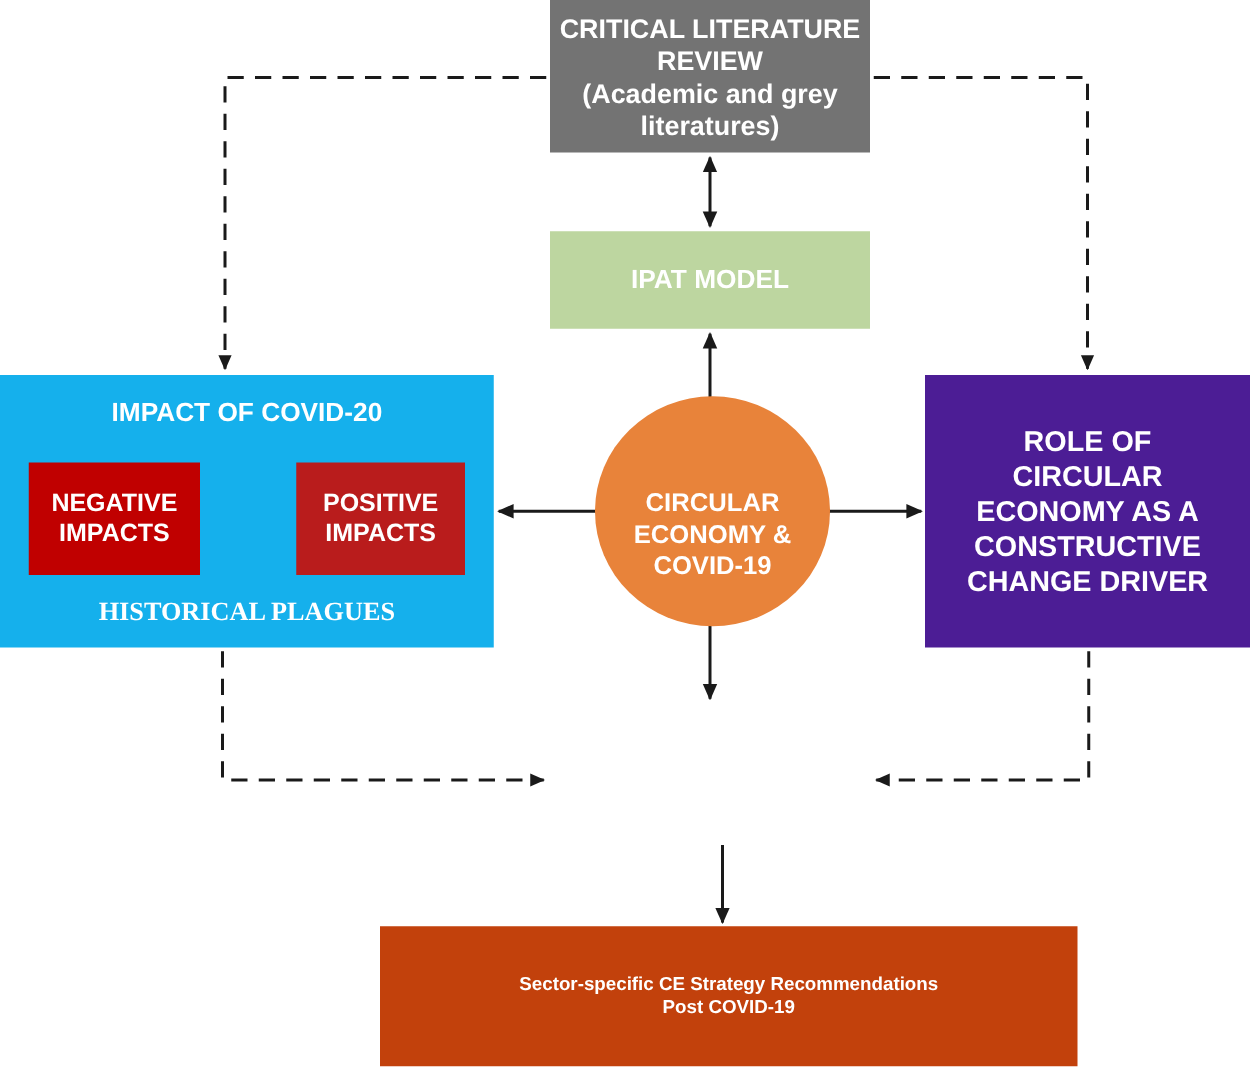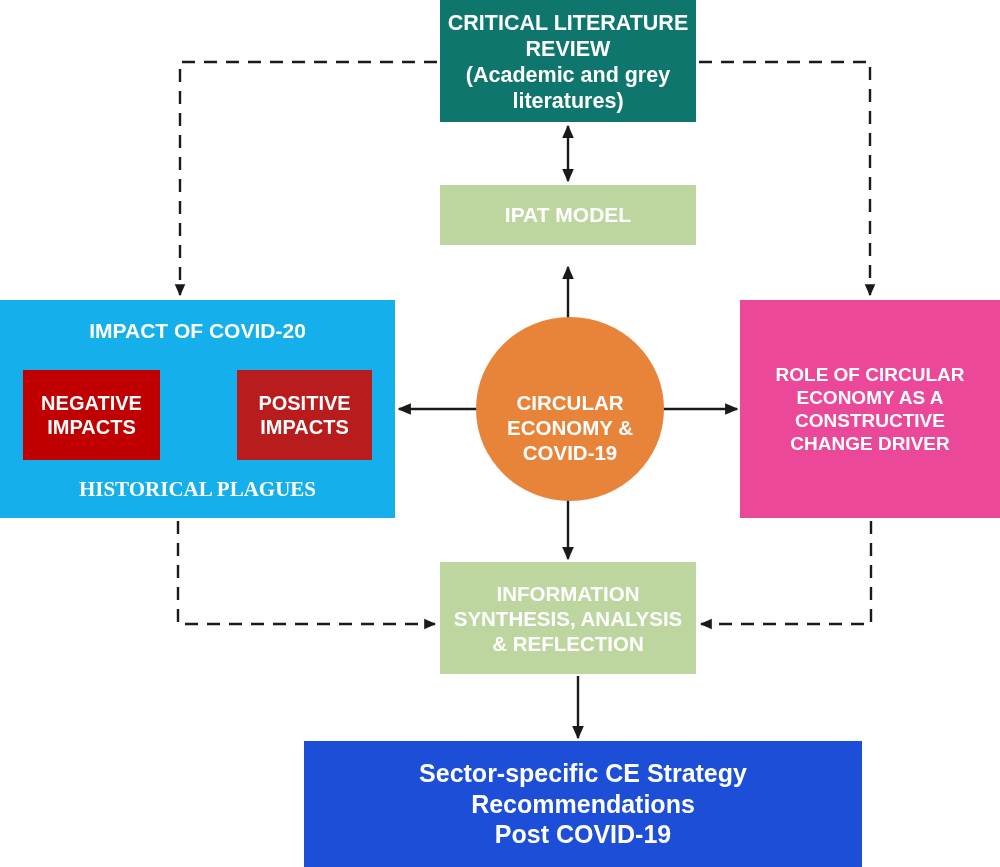--- a/index.html
+++ b/index.html
@@ -25,58 +25,58 @@
     text-align: center;
     color: #ffffff;
     font-weight: bold;
     line-height: 1.22;
     box-sizing: border-box;
     white-space: pre-line;
   }
   
   #node-critical-literature-review {
     left: 440px; top: 0px; width: 256px; height: 122px;
-    background: #0f766e;
+    background: #737373;
     font-size: 21.5px;
     padding: 2px 6px 0 6px;
   }
   #node-ipat-model {
-    left: 440px; top: 185px; width: 256px; height: 60px;
+    left: 440px; top: 185px; width: 256px; height: 78px;
     background: #bdd6a0;
     font-size: 21px;
   }
   #node-impact-covid {
     left: 0px; top: 300px; width: 395px; height: 218px;
     background: #15b0ec;
   }
   #node-role-circular-economy {
     left: 740px; top: 300px; width: 260px; height: 218px;
-    background: #ec4899;
-    font-size: 19px;
+    background: #4c1d95;
+    font-size: 23px;
     padding: 0 24px;
   }
   #node-negative-impacts {
     left: 23px; top: 370px; width: 137px; height: 90px;
     background: #c00000;
     font-size: 20px;
   }
   #node-positive-impacts {
     left: 237px; top: 370px; width: 135px; height: 90px;
     background: #b91c1c;
     font-size: 20px;
   }
   #node-information-synthesis {
     left: 440px; top: 562px; width: 256px; height: 112px;
     background: #bdd6a0;
     font-size: 20.5px;
   }
   #node-sector-recommendations {
-    left: 304px; top: 741px; width: 558px; height: 126px;
-    background: #1d4ed8;
-    font-size: 25px;
+    left: 304px; top: 741px; width: 558px; height: 112px;
+    background: #c2410c;
+    font-size: 15px;
   }
   .blue-label {
     position: absolute;
     left: 0; right: 0;
     text-align: center;
     color: #ffffff;
     font-weight: bold;
     font-size: 21px;
   }
   #label-impact-of-covid { top: 18px; }
@@ -157,20 +157,17 @@
 CONSTRUCTIVE
 CHANGE DRIVER</div>
 
   <svg style="position:absolute; left:470px; top:311px;" width="200" height="196" viewBox="0 0 200 196">
     <ellipse cx="100" cy="98" rx="94" ry="92" fill="#e8833a"></ellipse>
   </svg>
   <div class="box" style="left:470px; top:329px; width:200px; height:196px; font-size:20.5px;">CIRCULAR
 ECONOMY &amp;
 COVID-19</div>
 
-  <div class="box" id="node-information-synthesis">INFORMATION
-SYNTHESIS, ANALYSIS
-&amp; REFLECTION</div>
 
   <div class="box" id="node-sector-recommendations">Sector-specific CE Strategy Recommendations
 Post COVID-19</div>
 
 </div>
 
 </body></html>

